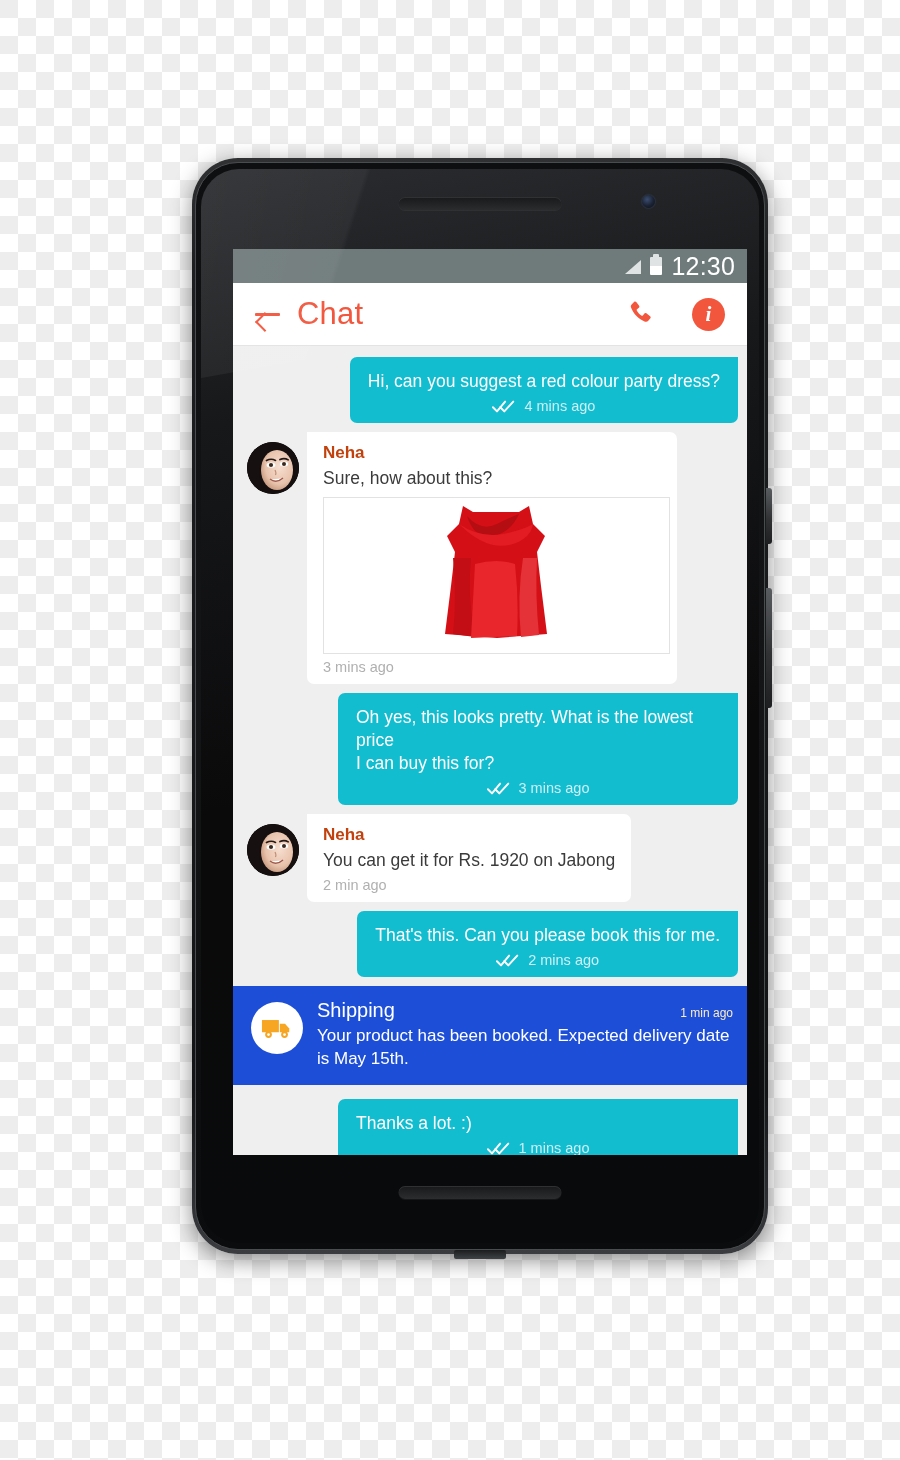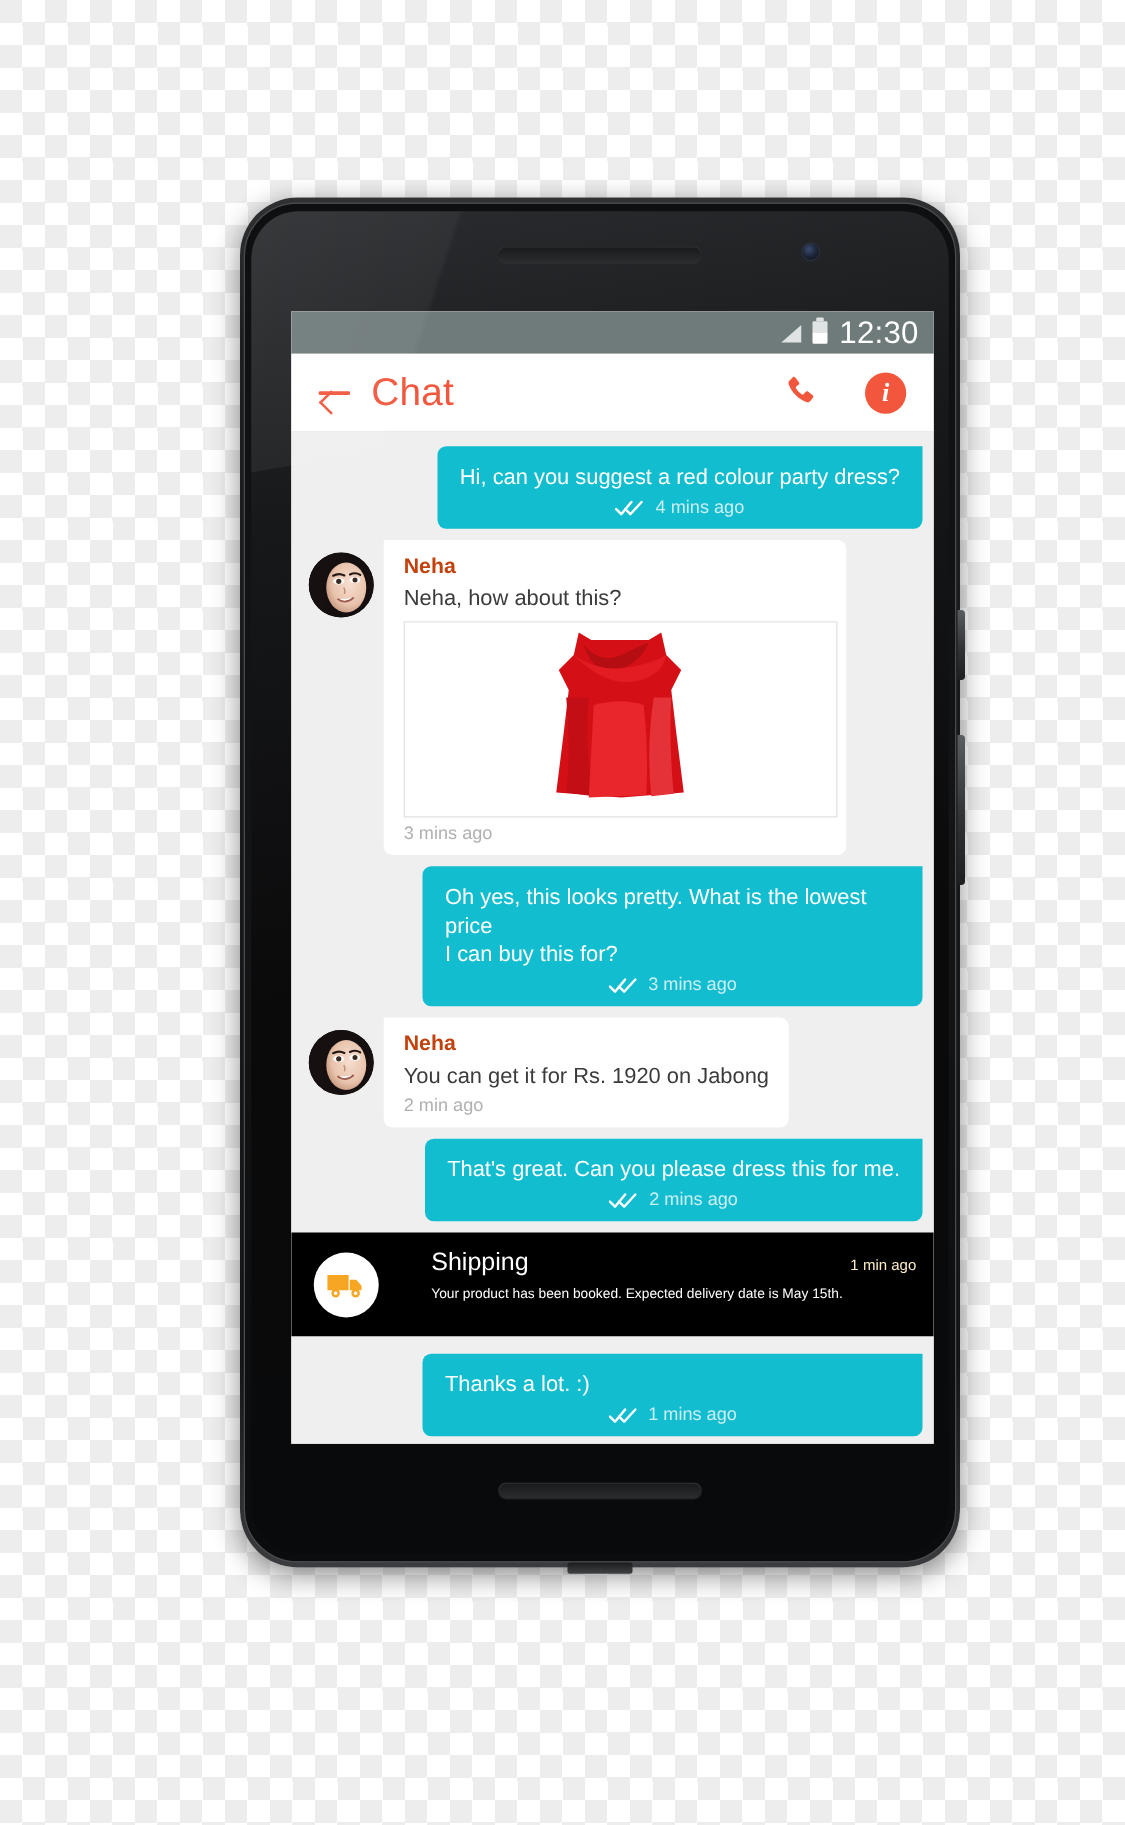--- a/index.html
+++ b/index.html
@@ -211,36 +211,35 @@
   .prod-img{
     width:345px;height:155px;
     border:1px solid #e2e2e2;
     background:#ffffff;
     margin:7px 0 2px 0;
     position:relative;overflow:hidden;
   }
 
   
   .shipping{
-    background:#000000;
+    background:#1d4ed8;
     display:flex;align-items:flex-start;
     padding:13px 14px 15px 18px;
     margin:9px 0 14px 0;
-    gap:28px;
   }
   .ship-icon{
     width:52px;height:52px;border-radius:50%;background:#ffffff;
     flex:0 0 auto;margin-right:14px;margin-top:3px;
     display:flex;align-items:center;justify-content:center;
   }
   .ship-body{flex:1 1 auto;min-width:0;}
   .ship-head{display:flex;align-items:baseline;}
   .ship-title{color:#ffffff;font-size:20px;flex:1 1 auto;}
   .ship-time{color:#fdebc9;font-size:12px;flex:0 0 auto;}
-  .ship-text{color:#ffffff;font-size:11px;line-height:23px;margin-top:2px;}
+  .ship-text{color:#ffffff;font-size:17px;line-height:23px;margin-top:2px;}
 </style>
 </head>
 <body>
 
 <div id="phone">
   <div class="shadow-blob"></div>
   <div class="body-outer"></div>
   <div class="body-rim"></div>
 
   <div class="side-btn pwr"></div>
@@ -317,21 +316,21 @@
                 <path d="M19.5 18.6 q4.5-2.6 9 -.2" stroke="#241915" stroke-width="1.7" fill="none" stroke-linecap="round"></path>
                 <path d="M33 17.6 q4.3-2.2 8.2 .3" stroke="#241915" stroke-width="1.7" fill="none" stroke-linecap="round"></path>
                 <path d="M28 28 q1.6 3.2 .4 5" stroke="#c08f74" stroke-width="1.2" fill="none"></path>
                 <path d="M23 37 q6 5 13 -1 q-6 1.5 -13 1z" fill="#ffffff"></path>
                 <path d="M23 37 q6 5 13 -1" stroke="#9d5a4e" stroke-width="1.4" fill="none"></path>
               </g>
             </svg>
           </div>
           <div class="bub-in">
             <div class="sender">Neha</div>
-            <div class="txt">Neha, how about this?</div>
+            <div class="txt">Sure, how about this?</div>
             <div class="prod-img">
               <svg viewBox="0 0 345 155" width="345" height="155" preserveAspectRatio="xMidYMax meet" aria-hidden="true">
                 <rect width="345" height="155" fill="#ffffff"></rect>
                 <g transform="translate(121,8)">
                   <path d="M28 6 L18 0 L14 18 L2 30 L10 46 L6 80 L0 128 L52 132 L102 128 L96 80 L92 46 L100 30 L88 18 L84 0 L74 6 Z" fill="#d40f16"></path>
                   <path d="M22 10 q14 16 30 8 q12 -6 22 -10 q-8 18 -26 22 q-18 4 -26 -20z" fill="#b40d12"></path>
                   <path d="M14 18 q20 14 44 10 q20 -4 30 -10 q-2 14 -20 20 q-26 8 -54 -20z" fill="#e21c22"></path>
                   <path d="M8 52 q4 40 0 76 l22 3 q-8 -42 -4 -79z" fill="#c20e14"></path>
                   <path d="M78 52 q-6 38 -2 79 l18 -2 q-4 -40 -2 -77z" fill="#e53238"></path>
                   <path d="M30 58 q22 -6 40 0 q4 36 2 72 l-46 2 q2 -38 4 -74z" fill="#e8262c"></path>
@@ -388,21 +387,21 @@
           </div>
           <div class="bub-in">
             <div class="sender">Neha</div>
             <div class="txt">You can get it for Rs. 1920 on Jabong</div>
             <div class="meta-in">2 min ago</div>
           </div>
         </div>
 
         <div class="row out">
           <div class="bub-out">
-            <div class="txt">That's great. Can you please dress this for me.</div>
+            <div class="txt">That's this. Can you please book this for me.</div>
             <div class="meta-out">
               <svg class="ticks" viewBox="0 0 28 16">
                 <path d="M1 9 L6 14 L16 2" fill="none" stroke="#ffffff" stroke-width="2.4" stroke-linecap="round" stroke-linejoin="round"></path>
                 <path d="M10 9 L15 14 L26 2" fill="none" stroke="#ffffff" stroke-width="2.4" stroke-linecap="round" stroke-linejoin="round"></path>
               </svg>
               <span class="meta-time">2 mins ago</span>
             </div>
           </div>
         </div>
 

